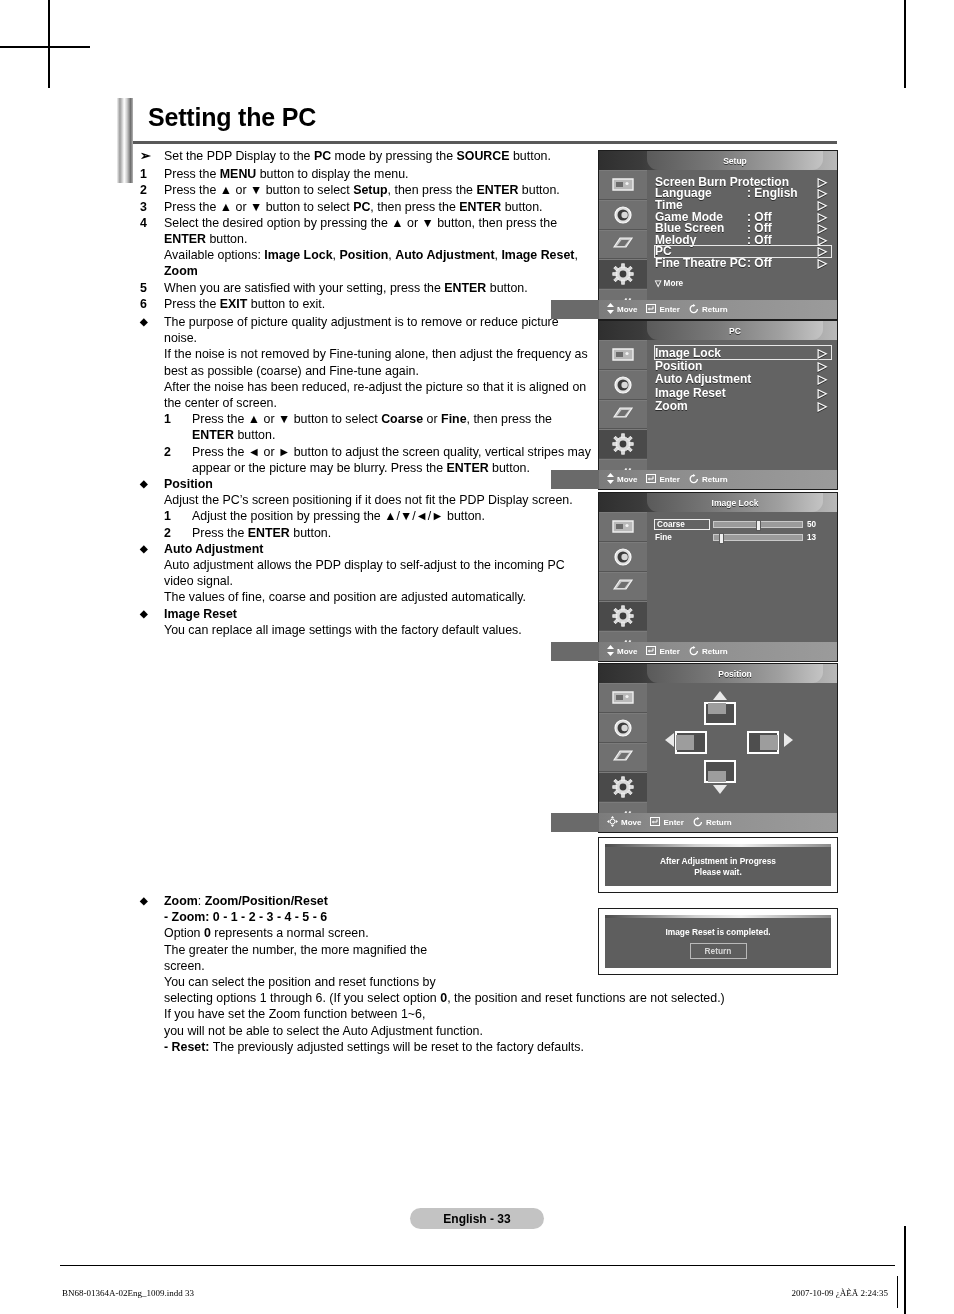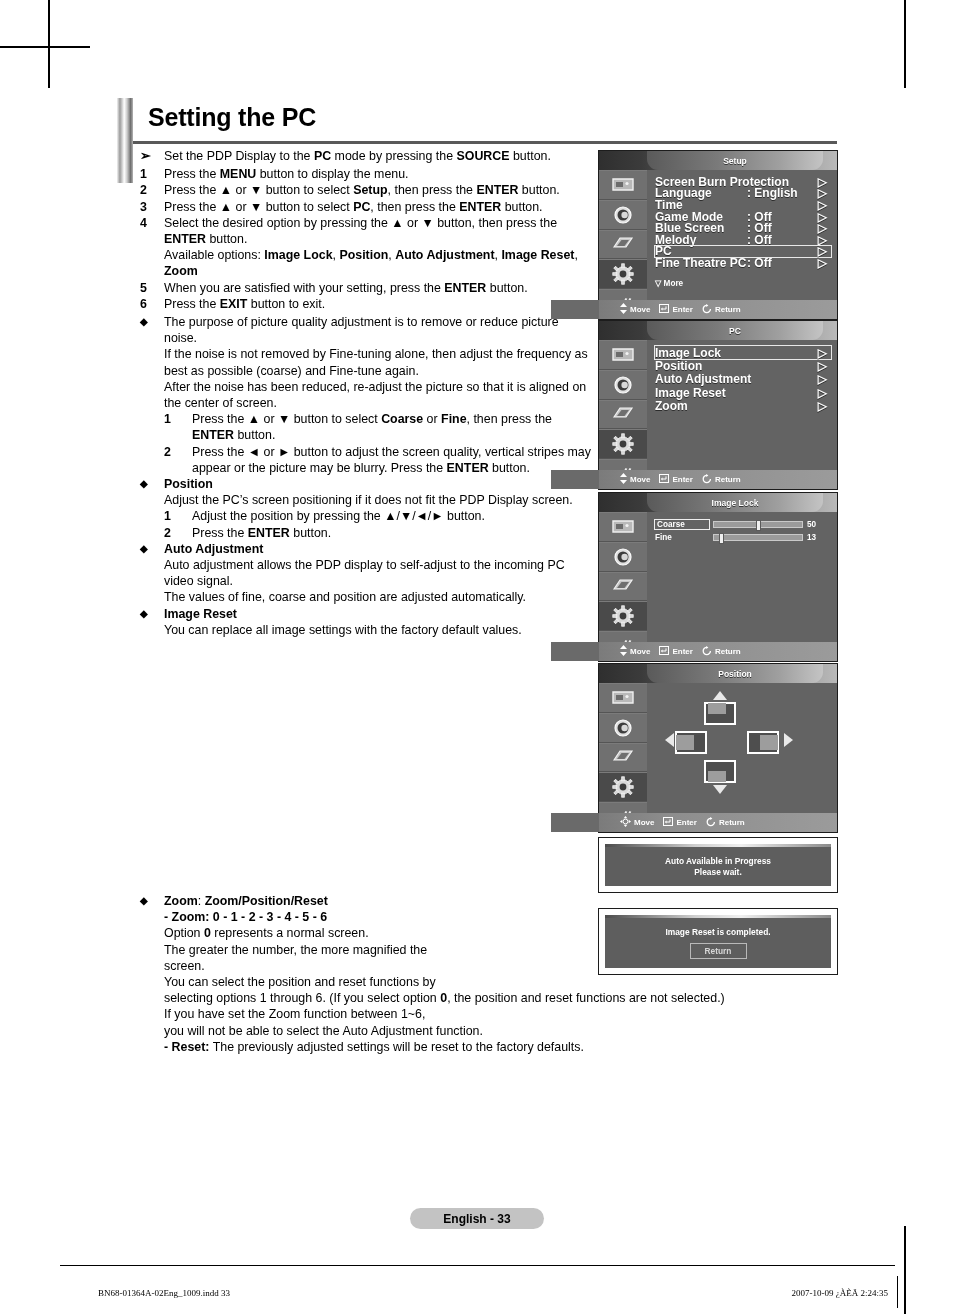--- a/index.html
+++ b/index.html
@@ -86,21 +86,21 @@
     background:#707070;
   }
   .ic.sel { background:#4a4a4a; }
   .osd-main {
     position:absolute; left:48px; top:19px; right:0; bottom:0;
     background:#636363;
   }
   .osd-foot {
     position:absolute; left:0; right:0; bottom:0; height:19px;
     background: linear-gradient(to right,#7b7b7b 0%,#8d8d8d 30%,#9b9b9b 100%);
-    display:flex; align-items:center; gap:9px; padding-left:21px;
+    display:flex; align-items:center; gap:9px; padding-left:8px;
     font-size:8px; font-weight:bold; color:#fff;
   }
   .foot-it { display:flex; align-items:center; gap:3px; }
   .osd-foot .fl {
     position:absolute; left:-48px; top:0; width:48px; height:19px;
     background:#6a6a6a;
   }
 
   
   .mlist { position:absolute; left:8px; top:6px; right:6px; }
@@ -162,21 +162,21 @@
 
   
   .pagepill {
     position:absolute; left:410px; top:1208px; width:134px; height:21px;
     background:#c3c3c3; border-radius:11px;
     display:flex; align-items:center; justify-content:center;
     font-size:12px; font-weight:bold;
   }
   .botline { position:absolute; left:60px; top:1265px; width:835px; height:1px; background:#000; }
   .foot-left { position:absolute; left:62px; top:1288px; font-size:9px;
-               font-family:"Liberation Serif", serif;margin-left:36px; }
+               font-family:"Liberation Serif", serif; }
   .foot-right { position:absolute; right:66px; top:1288px; font-size:9px;
                 font-family:"Liberation Serif", serif; }
   .foot-mark { position:absolute; right:56px; top:1276px; width:1px; height:32px; background:#000;}
 </style>
 </head>
 <body>
 
 <div class="page">
 
   <div class="crop v" style="left:48px;top:0;"></div>
@@ -714,21 +714,21 @@
               <path d="M8.4 5 A3.6 3.6 0 1 1 5 1.4" stroke="#fff" fill="none" stroke-width="1.3"></path>
               <polygon points="4.2,0 6.4,1.6 4.2,3" fill="#fff"></polygon>
             </svg></span>
         <span>Return</span>
       </div>
     </div>
   </div>
 
   <div class="dlg" style="left:598px; top:837px;">
     <div class="dlg-in">
-      <div>Auto Available in Progress</div>
+      <div>After Adjustment in Progress</div>
       <div class="l2">Please wait.</div>
     </div>
   </div>
 
   <div class="dlg" style="left:598px; top:908px;">
     <div class="dlg-in">
       <div>Image Reset is completed.</div>
       <span class="retbtn">Return</span>
     </div>
   </div>

